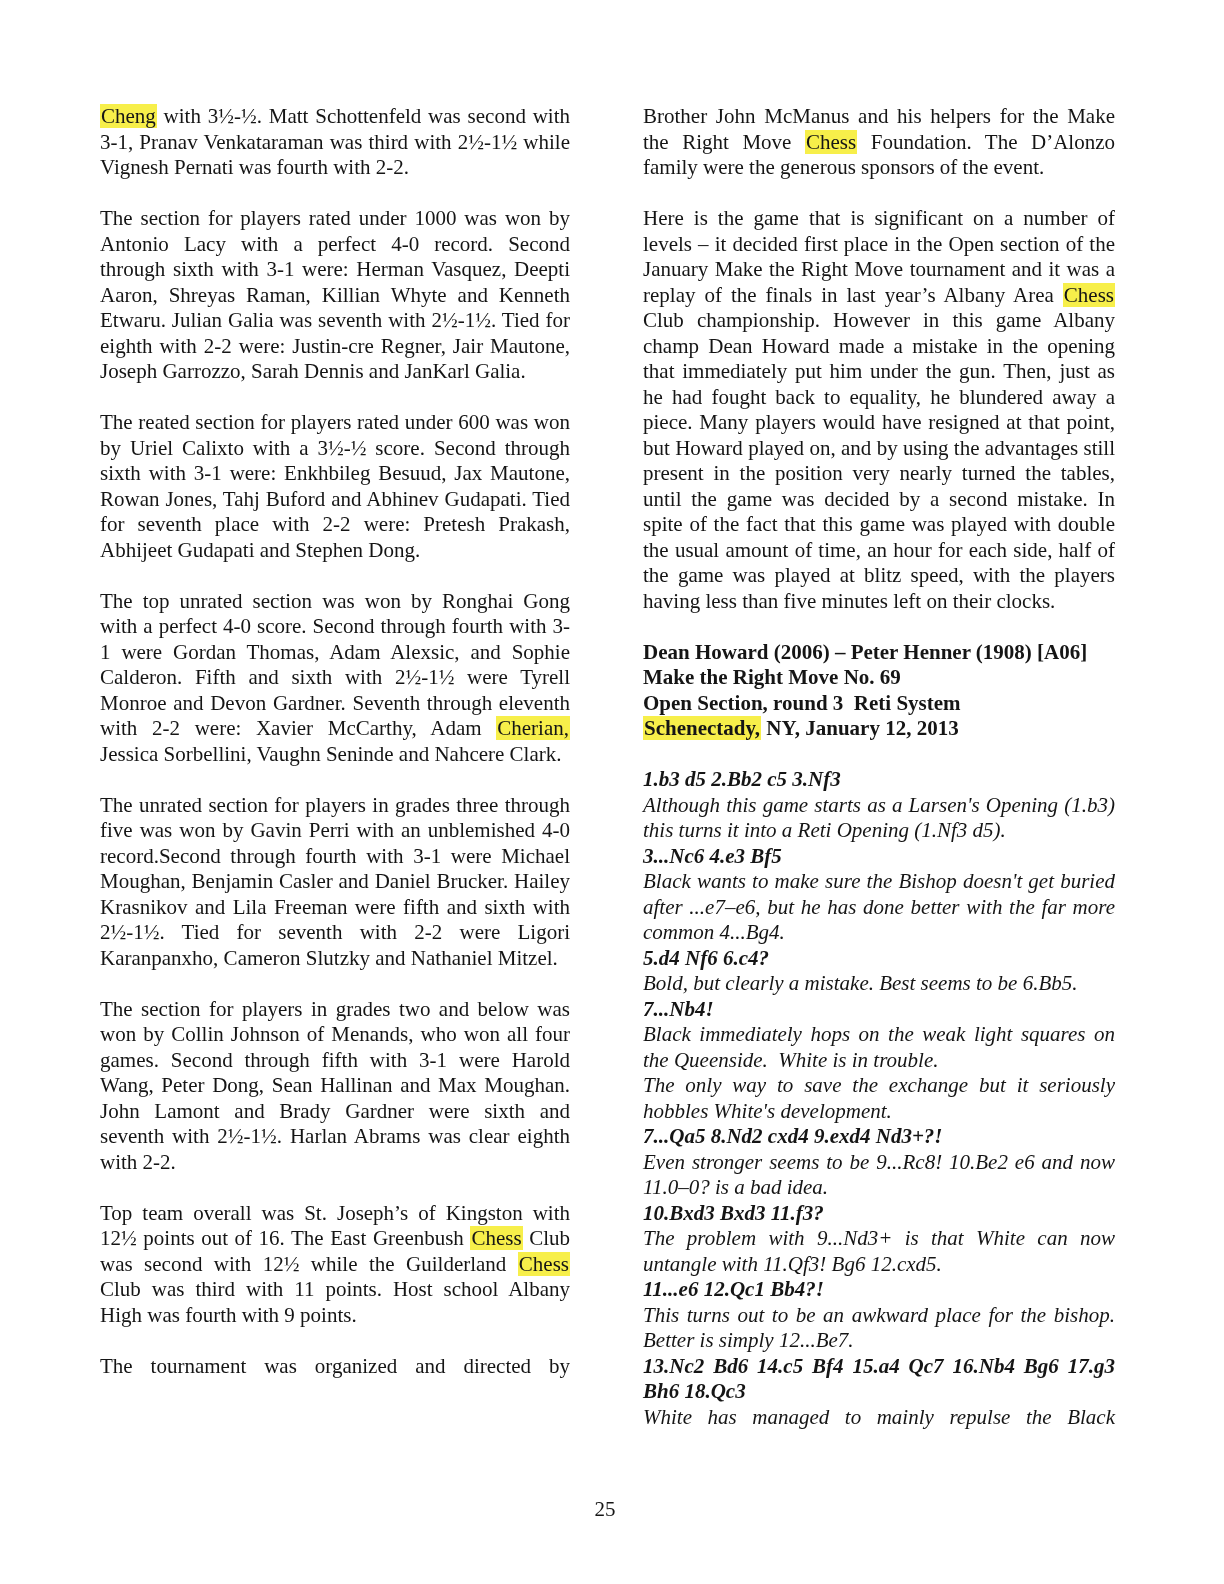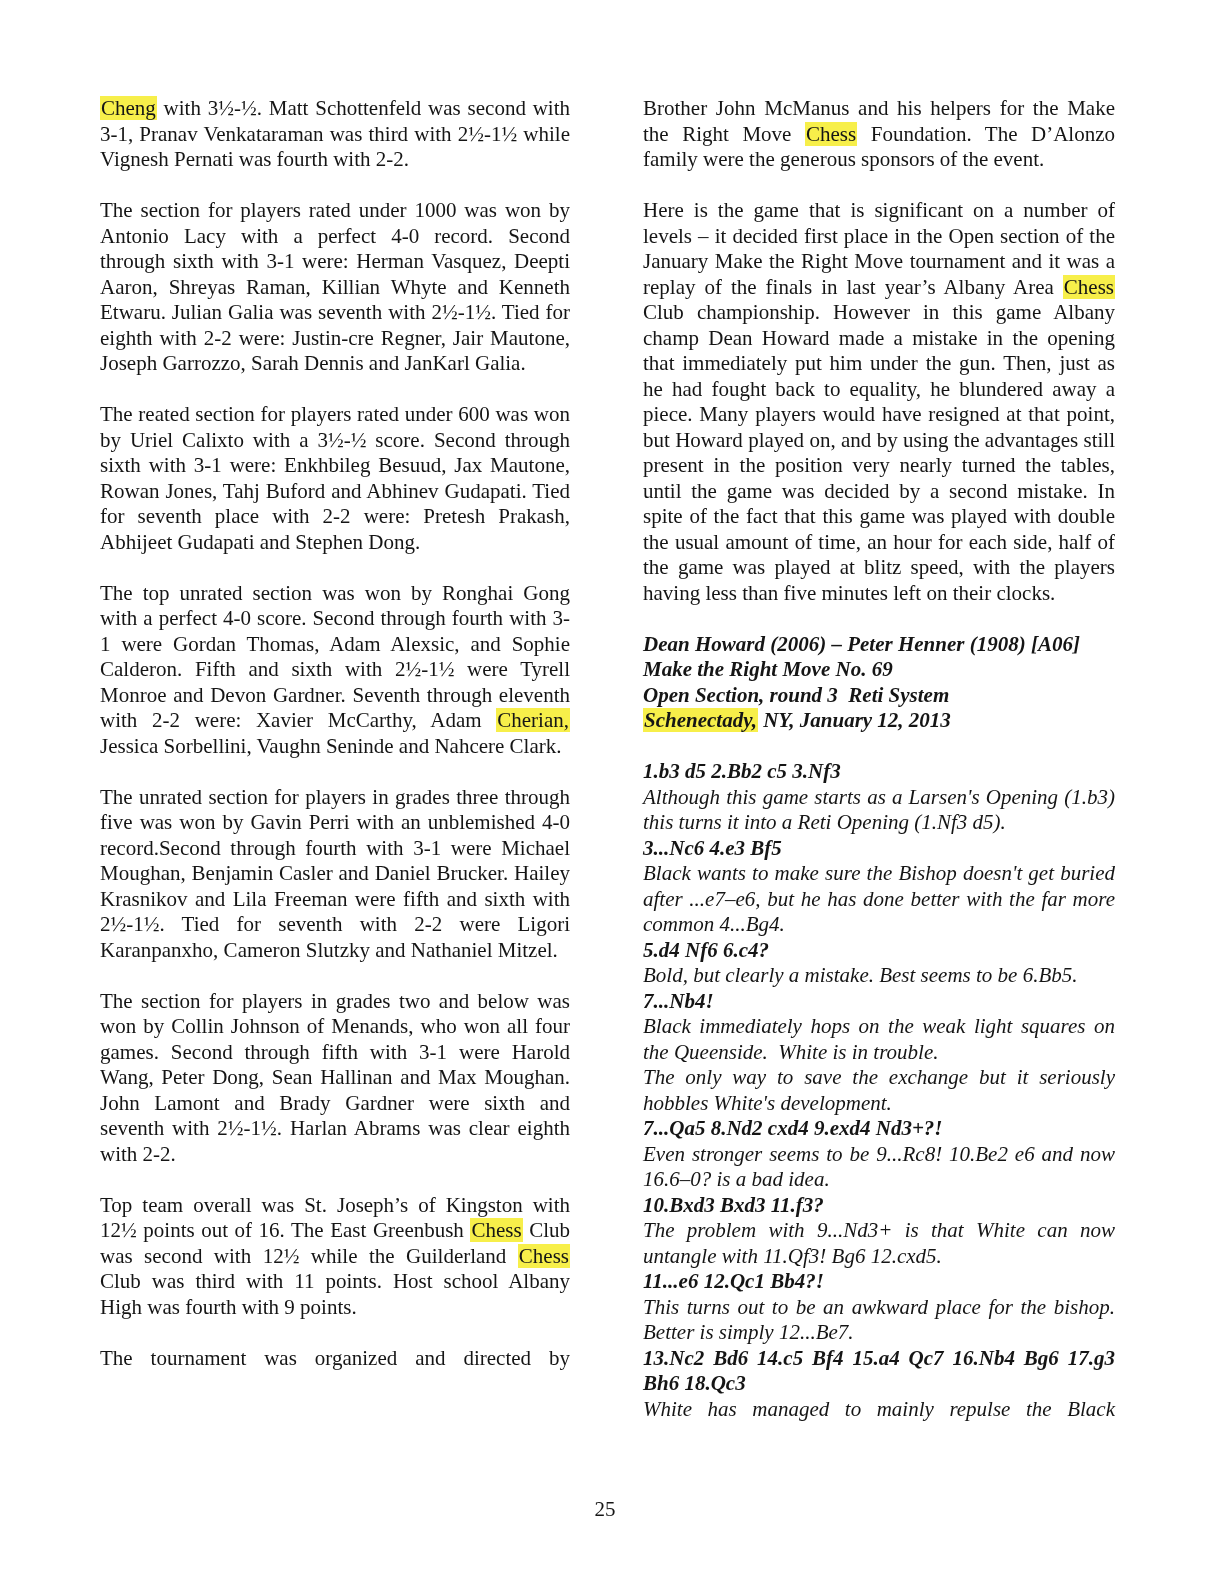--- a/index.html
+++ b/index.html
@@ -12,34 +12,33 @@
     font-family: "Liberation Serif", "DejaVu Serif", serif;
     color: #151515;
   }
   .page {
     position: absolute;
     inset: 0;
     padding: 96px 109px 0 100px;
     display: flex;
     gap: 73px;
   }
-  .col { width: 470px; }
+  .col { width: 470px; margin-top: 8px; }
   .col.right { width: 472px; }
   .para {
     font-size: 21px;
     line-height: 25.5px;
     text-align: justify;
     margin-bottom: 25.5px;
   }
   .game-header {
     font-size: 21px;
     line-height: 25.5px;
     font-weight: bold;
     margin-bottom: 25.5px;
-    font-style: italic;
   }
   .game-header-line { white-space: pre-wrap; }
   .moves { font-size: 21px; line-height: 25.5px; }
   .move-line  { font-weight: bold; text-align: justify; font-style: italic; }
   .comment-line { font-style: italic; text-align: justify; }
   .jl { text-align-last: justify; }
   mark.hl {
     background: var(--hl, #f7ef4a);
     color: inherit;
     padding: 0 1px;
@@ -82,21 +81,21 @@
         <div class="move-line">1.b3 d5 2.Bb2 c5 3.Nf3</div>
         <div class="comment-line">Although this game starts as a Larsen's Opening (1.b3) this turns it into a Reti Opening (1.Nf3 d5).</div>
         <div class="move-line">3...Nc6 4.e3 Bf5</div>
         <div class="comment-line">Black wants to make sure the Bishop doesn't get buried after ...e7–e6, but he has done better with the far more common 4...Bg4.</div>
         <div class="move-line">5.d4 Nf6 6.c4?</div>
         <div class="comment-line">Bold, but clearly a mistake. Best seems to be 6.Bb5.</div>
         <div class="move-line">7...Nb4!</div>
         <div class="comment-line">Black immediately hops on the weak light squares on the Queenside.&nbsp; White is in trouble.</div>
         <div class="comment-line">The only way to save the exchange but it seriously hobbles White's development.</div>
         <div class="move-line">7...Qa5 8.Nd2 cxd4 9.exd4 Nd3+?!</div>
-        <div class="comment-line">Even stronger seems to be 9...Rc8! 10.Be2 e6 and now 16.6–0? is a bad idea.</div>
+        <div class="comment-line">Even stronger seems to be 9...Rc8! 10.Be2 e6 and now 11.0–0? is a bad idea.</div>
         <div class="move-line">10.Bxd3 Bxd3 11.f3?</div>
         <div class="comment-line">The problem with 9...Nd3+ is that White can now untangle with 11.Qf3! Bg6 12.cxd5.</div>
         <div class="move-line">11...e6 12.Qc1 Bb4?!</div>
         <div class="comment-line">This turns out to be an awkward place for the bishop. Better is simply 12...Be7.</div>
         <div class="move-line">13.Nc2 Bd6 14.c5 Bf4 15.a4 Qc7 16.Nb4 Bg6 17.g3 Bh6 18.Qc3</div>
         <div class="comment-line jl">White has managed to mainly repulse the Black</div>
       </div>
     </div>
 </div>
 

